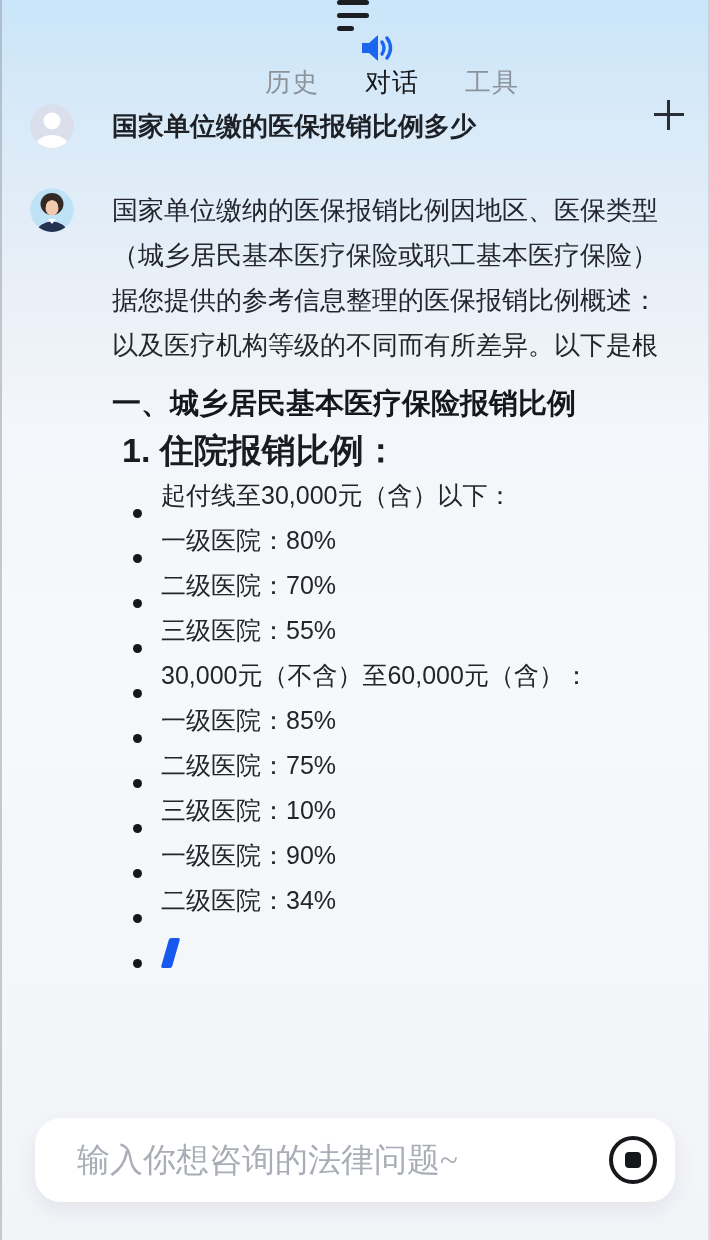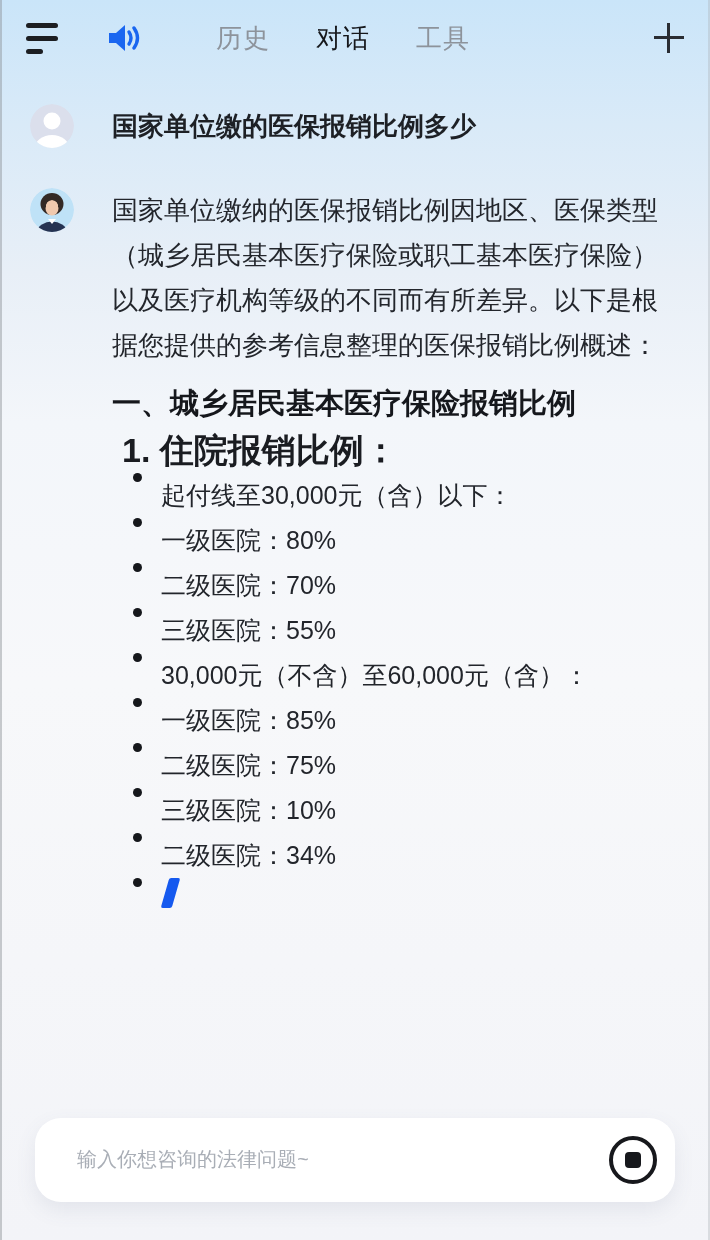--- a/index.html
+++ b/index.html
@@ -2,21 +2,21 @@
 <html><head>
 <meta charset="utf-8">
 <style>
   html,body{margin:0;padding:0;}
   body{width:710px;height:1240px;overflow:hidden;
        font-family:"Liberation Sans","DejaVu Sans",sans-serif;}
   .app{width:710px;height:1240px;display:flex;flex-direction:column;position:relative;
        box-sizing:border-box;border-left:2px solid rgba(140,145,150,.45);border-right:2px solid rgba(170,175,180,.35);
        background:linear-gradient(180deg,#cae5f9 0%,#d9eaf8 10%,#e8eff7 22%,#f3f6fa 34%,#f7f8fa 55%,#f3f4f8 100%);}
   
-  .header{height:76px;flex-shrink:0;display:flex;align-items:center;padding:0 24px;}
+  .header{height:76px;flex-shrink:0;display:flex;align-items:center;padding:0 24px;flex-direction:column;}
   .menu-icon{width:36px;display:flex;flex-direction:column;gap:8px;cursor:pointer;}
   .menu-icon span{display:block;height:5px;background:#1c1e22;border-radius:3px;}
   .menu-icon span:nth-child(1){width:32px;}
   .menu-icon span:nth-child(2){width:32px;}
   .menu-icon span:nth-child(3){width:17px;}
   .speaker{margin-left:44px;display:flex;align-items:center;cursor:pointer;}
   .tabs{display:flex;gap:46px;margin-left:74px;font-size:26px;}
   .tab{color:#8d939b;cursor:pointer;letter-spacing:1px;}
   .tab.active{color:#15171b;font-weight:400;}
   .plus{margin-left:auto;position:relative;width:30px;height:30px;cursor:pointer;}
@@ -26,30 +26,30 @@
   
   .chat{flex:1;padding:28px 26px 0 28px;overflow:hidden;}
   .row{display:flex;align-items:flex-start;gap:24px;}
   .avatar{width:44px;height:44px;border-radius:50%;flex-shrink:0;overflow:hidden;}
   .user-text{margin-left:14px;font-size:26px;font-weight:600;color:#1d2025;line-height:44px;}
   .row.ai{margin-top:40px;}
   .ai-content{margin-left:14px;width:588px;color:#23262c;}
   .para-line{font-size:26px;line-height:45px;white-space:nowrap;}
   .section-heading{font-size:29px;font-weight:700;margin-top:12px;line-height:47px;color:#15171c;white-space:nowrap;}
   .list-title{font-size:34px;font-weight:700;margin-top:1px;line-height:45px;padding-left:10px;color:#1a1c21;}
-  .bullet-row{display:flex;align-items:flex-start;line-height:45px;height:45px;font-size:25px;padding-left:21px;color:#22252b;}
+  .bullet-row{display:flex;align-items:flex-end;line-height:45px;height:45px;font-size:25px;padding-left:21px;color:#22252b;}
   .bullet-dot{width:9px;height:9px;border-radius:50%;background:#15171b;margin-right:19px;flex-shrink:0;}
   .bullet-text{white-space:nowrap;}
   .stream-cursor{width:11px;height:30px;background:#1559ef;border-radius:2px;transform:skewX(-16deg);margin-left:4px;}
   
   .composer-wrap{flex-shrink:0;padding:0 33px;margin-bottom:38px;}
   .composer{height:84px;background:#ffffff;border-radius:26px;display:flex;align-items:center;
             padding:0 18px 0 40px;box-shadow:0 8px 20px rgba(90,100,130,.10);}
-  .composer input{flex:1;border:none;outline:none;background:transparent;font-size:20px;color:#23262c;
-                  font-family:Liberation Mono, monospace;}
+  .composer input{flex:1;border:none;outline:none;background:transparent;font-size:33px;color:#23262c;
+                  font-family:Liberation Serif, serif;}
   .composer input::placeholder{color:#a9aeb6;}
   .stop-btn{width:48px;height:48px;border-radius:50%;border:4px solid #17181c;box-sizing:border-box;
             display:flex;align-items:center;justify-content:center;background:#fff;cursor:pointer;flex-shrink:0;}
   .stop-square{width:16px;height:16px;background:#17181c;border-radius:4px;}
 </style>
 </head>
 <body>
 
 <div class="app">
 
@@ -94,22 +94,22 @@
           <ellipse cx="22" cy="16" rx="11.5" ry="11" fill="#332a26"></ellipse>
           <ellipse cx="22" cy="19.5" rx="6.6" ry="8" fill="#f0c9ae"></ellipse>
           <path d="M14 12 q8 -5 16 0 q1 6 -2 8 q1 -7 -6 -8 q-7 1 -6 8 q-3 -2 -2 -8 z" fill="#332a26"></path>
           <path d="M6 44 a16.5 14 0 0 1 32 0 z" fill="#253352"></path>
           <path d="M18 31 l4 5 l4 -5 z" fill="#ffffff"></path>
         </svg>
       </div>
       <div class="ai-content">
         <div class="para-line">国家单位缴纳的医保报销比例因地区、医保类型</div>
         <div class="para-line">（城乡居民基本医疗保险或职工基本医疗保险）</div>
+        <div class="para-line">据您提供的参考信息整理的医保报销比例概述：</div>
         <div class="para-line">以及医疗机构等级的不同而有所差异。以下是根</div>
-        <div class="para-line">据您提供的参考信息整理的医保报销比例概述：</div>
 
         <div class="section-heading">一、城乡居民基本医疗保险报销比例</div>
         <div class="list-title">1. 住院报销比例：</div>
 
         <div id="bullet-list">
   <div class="bullet-row">
     <span class="bullet-dot"></span>
     <span class="bullet-text">起付线至30,000元（含）以下：</span>
   </div>
 
@@ -142,20 +142,24 @@
     <span class="bullet-dot"></span>
     <span class="bullet-text">二级医院：75%</span>
   </div>
 
   <div class="bullet-row">
     <span class="bullet-dot"></span>
     <span class="bullet-text">三级医院：10%</span>
   </div>
 
 
+  <div class="bullet-row">
+    <span class="bullet-dot"></span>
+    <span class="bullet-text">一级医院：90%</span>
+  </div>
 
   <div class="bullet-row">
     <span class="bullet-dot"></span>
     <span class="bullet-text">二级医院：34%</span>
   </div>
 </div>
 
         <div class="bullet-row">
           <span class="bullet-dot"></span>
           <span class="stream-cursor"></span>

